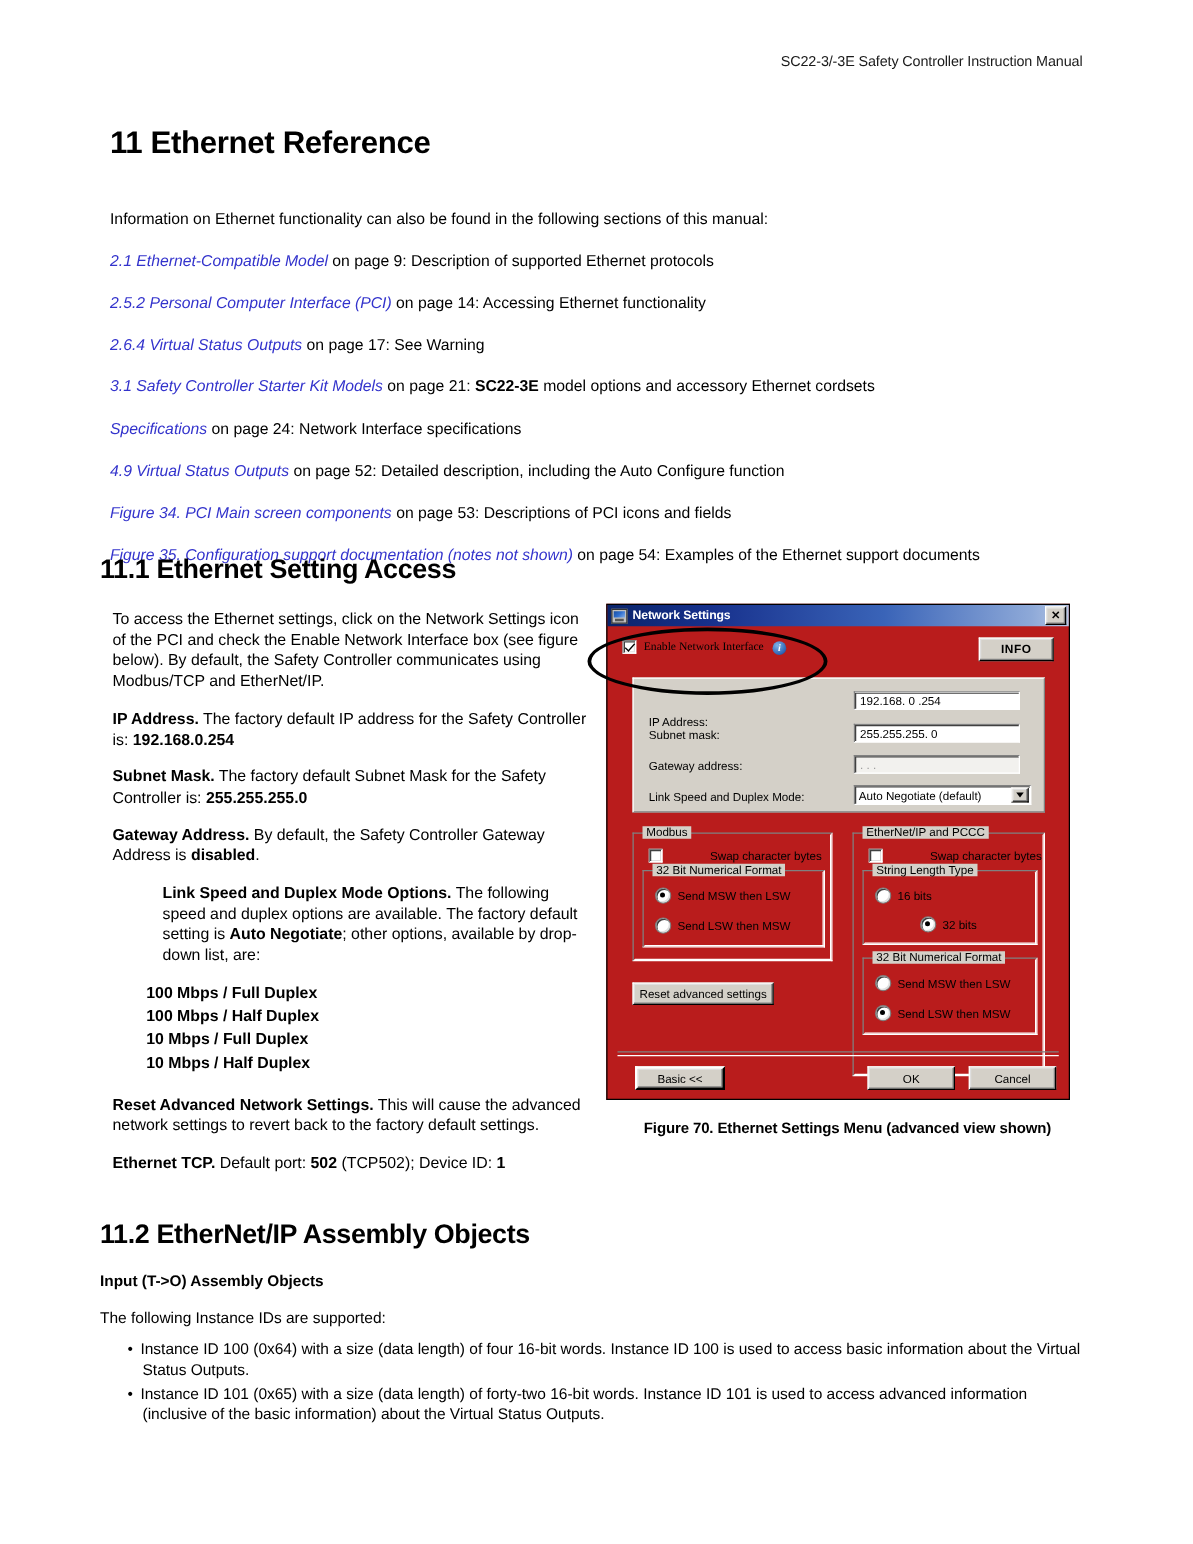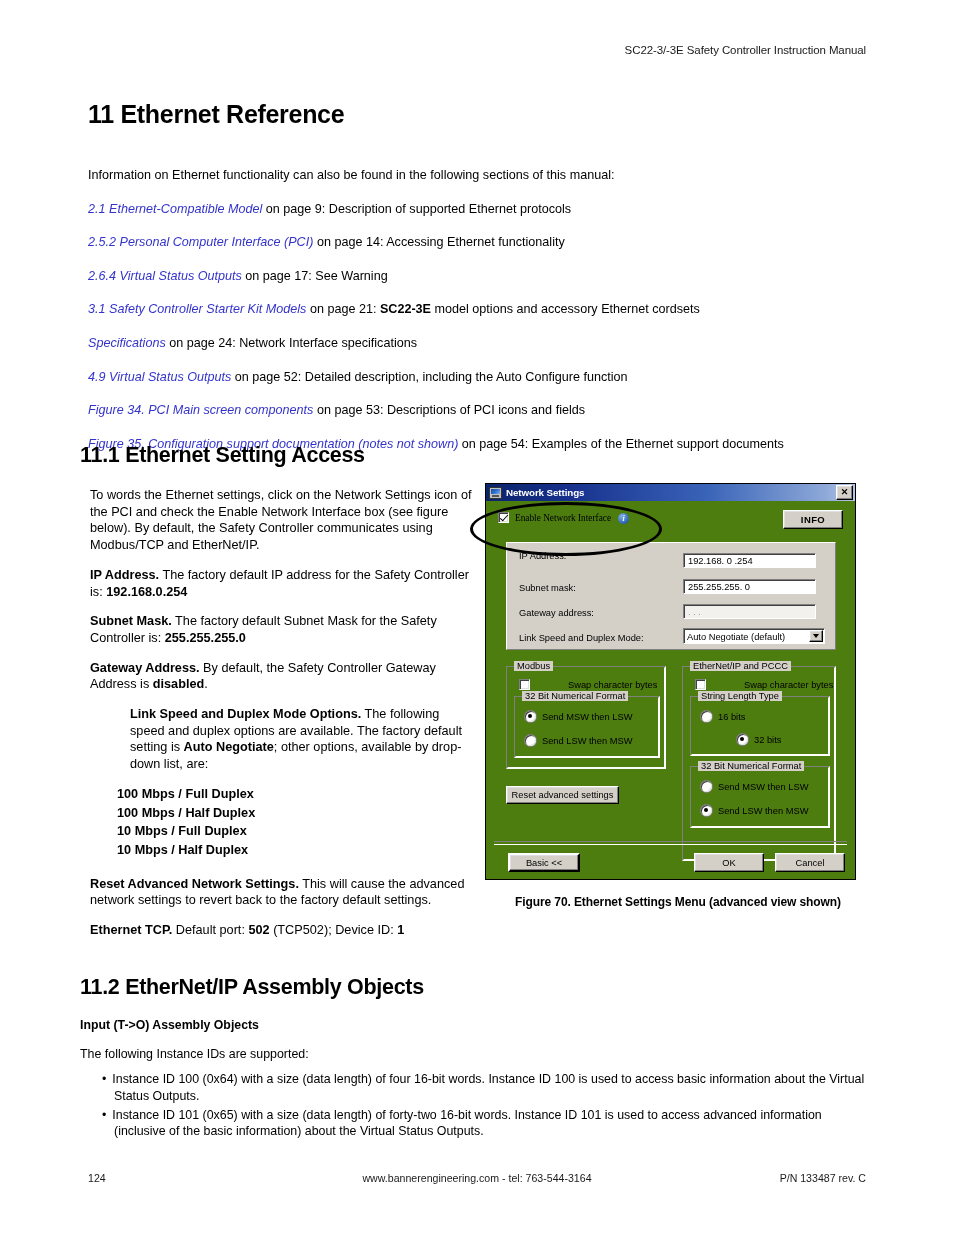--- a/index.html
+++ b/index.html
@@ -117,21 +117,21 @@
     letter-spacing: -0.1px;
   }
 
   
   .dialog {
     position: absolute;
     left: 15px;
     top: 0px;
     width: 371px;
     height: 397px;
-    background: #4d7c0f;
+    background: #b91c1c;
     border: 1px solid #000;
     box-sizing: border-box;
     font-size: 9.3px;
     color: #000;
   }
   .titlebar {
     height: 17px;
     background: linear-gradient(to right, #0a246a 0%, #17308c 22%, #3a64b8 60%, #8ea9d8 92%, #b6c6e4 100%);
     display: flex;
     align-items: center;
@@ -465,21 +465,21 @@
       <span class="xref">Figure 34. PCI Main screen components</span><span> on page 53: Descriptions of PCI icons and fields</span>
     </div>
     <div class="xref-line">
       <span class="xref">Figure 35. Configuration support documentation (notes not shown)</span><span> on page 54: Examples of the Ethernet support documents</span>
     </div>
   </div>
 
   <h2 class="section" id="sec-11-1-head">11.1 Ethernet Setting Access</h2>
 
   <div id="left-col">
-    <p>To words the Ethernet settings, click on the Network Settings icon of the PCI and check the Enable Network Interface box (see figure below). By default, the Safety Controller communicates using Modbus/TCP and EtherNet/IP.</p>
+    <p>To access the Ethernet settings, click on the Network Settings icon of the PCI and check the Enable Network Interface box (see figure below). By default, the Safety Controller communicates using Modbus/TCP and EtherNet/IP.</p>
 
     <p>
       <span class="bold">IP Address.</span><span> The factory default IP address for the Safety Controller is: </span><span class="bold">192.168.0.254</span>
     </p>
 
     <p>
       <span class="bold">Subnet Mask.</span><span> The factory default Subnet Mask for the Safety Controller is: </span><span class="bold">255.255.255.0</span>
     </p>
 
     <p>
@@ -520,21 +520,21 @@
 
         <div class="row-enable">
           <span class="cb checked"></span>
           <span class="lbl">Enable Network Interface</span>
           <span class="info-i">i</span>
         </div>
 
         <div class="info-btn">INFO</div>
 
         <div class="panel" id="panel-addr">
-          <span class="field-label" style="left:12px; top:8px;">IP Address:</span>
+          <span class="field-label" style="left:12px; top:30px;">IP Address:</span>
           <span class="txtbox" style="left:176px; top:10px; width:133px;">192.168.  0 .254</span>
 
           <span class="field-label" style="left:12px; top:40px;">Subnet mask:</span>
           <span class="txtbox" style="left:176px; top:36px; width:133px;">255.255.255.  0</span>
 
           <span class="field-label" style="left:12px; top:65px;">Gateway address:</span>
           <span class="txtbox disabled" style="left:176px; top:61px; width:133px;">.     .     .</span>
 
           <span class="field-label" style="left:12px; top:90px;text-align:center;">Link Speed and Duplex Mode:</span>
           <span class="combo" style="left:176px; top:85px; width:142px;">
@@ -624,19 +624,14 @@
   <div id="sec-11-2">
     <h2 class="section">11.2 EtherNet/IP Assembly Objects</h2>
     <p class="subhead">Input (T-&gt;O) Assembly Objects</p>
     <p class="body-p">The following Instance IDs are supported:</p>
     <ul class="bullets">
       <li>Instance ID 100 (0x64) with a size (data length) of four 16-bit words. Instance ID 100 is used to access basic information about the Virtual Status Outputs.</li>
       <li>Instance ID 101 (0x65) with a size (data length) of forty-two 16-bit words. Instance ID 101 is used to access advanced information (inclusive of the basic information) about the Virtual Status Outputs.</li>
     </ul>
   </div>
 
-  <div class="footer">
-    <span>124</span>
-    <span class="mid">www.bannerengineering.com - tel: 763-544-3164</span>
-    <span>P/N 133487 rev. C</span>
-  </div>
 
 </div>
 
 </body></html>

